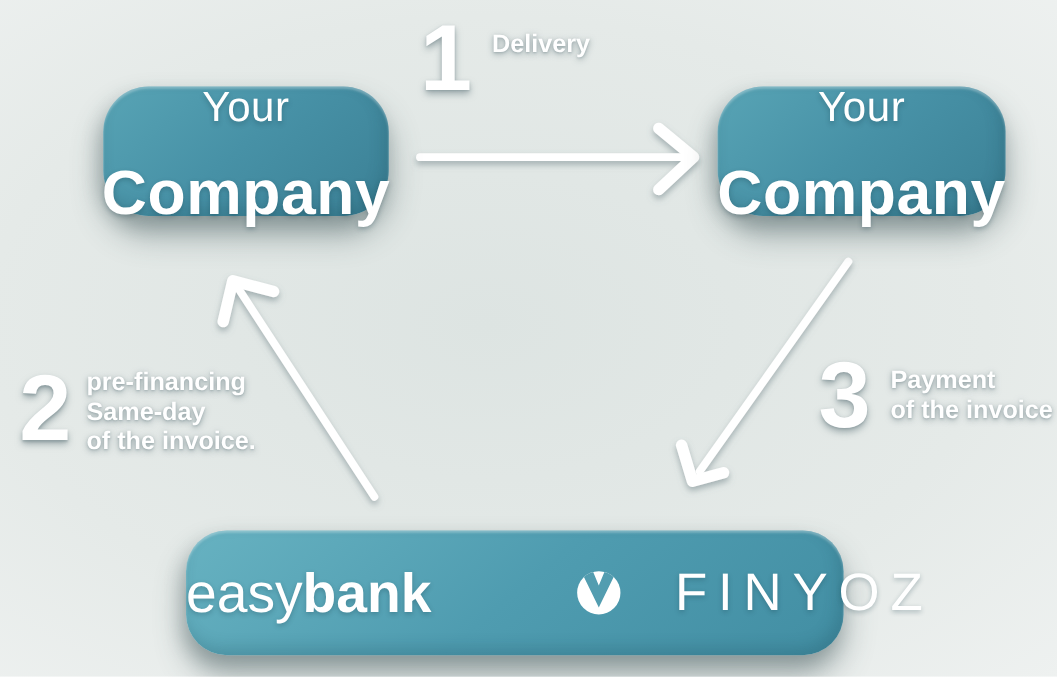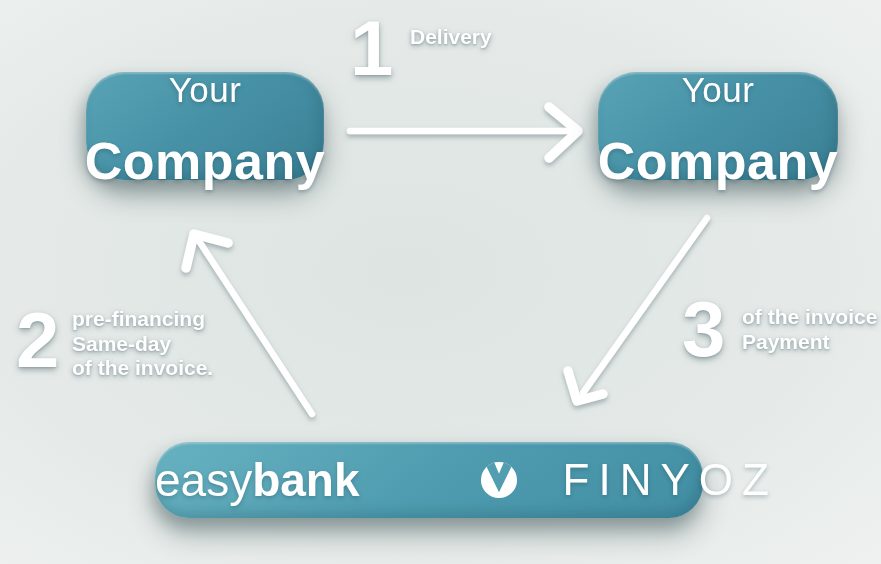--- a/index.html
+++ b/index.html
@@ -49,21 +49,21 @@
     text-shadow: 0 2px 4px rgba(22, 60, 72, 0.30);
     gap: 25px;
   }
   .node-company  { left: 86px;  top: 72px; width: 238px; height: 108px; }
   .node-customer { left: 598px; top: 72px; width: 240px; height: 108px; }
   .node-line1 { font-size: 35px; font-weight: 400; line-height: 1.02; letter-spacing: 0.5px; }
   .node-line2 { font-size: 52px; font-weight: 700; line-height: 1.08; letter-spacing: 0.5px; }
   
   .node-bank {
     left: 155px; top: 442px;
-    width: 548px; height: 76px;
+    width: 548px; height: 104px;
     border-radius: 34px;
     flex-direction: row;
     background: linear-gradient(140deg, var(--bank-teal-light) 0%, var(--bank-teal) 50%, var(--bank-teal-dark) 100%);
   }
   .brand { font-size: 46px; line-height: 1; white-space: nowrap; }
   .brand-light { font-weight: 400; }
   .brand-bold  { font-weight: 700; }
   .bank-divider {
     width: 2px; height: 54px;
     margin: 0 35px;
@@ -164,17 +164,17 @@
 
   <div class="step-num num-2">2</div>
   <div class="step-text text-2">
     <div>pre-financing</div>
     <div>Same-day</div>
     <div>of the invoice.</div>
   </div>
 
   <div class="step-num num-3">3</div>
   <div class="step-text text-3">
+    <div>Payment</div>
     <div>of the invoice</div>
-    <div>Payment</div>
   </div>
 
 </div>
 
 </body></html>

